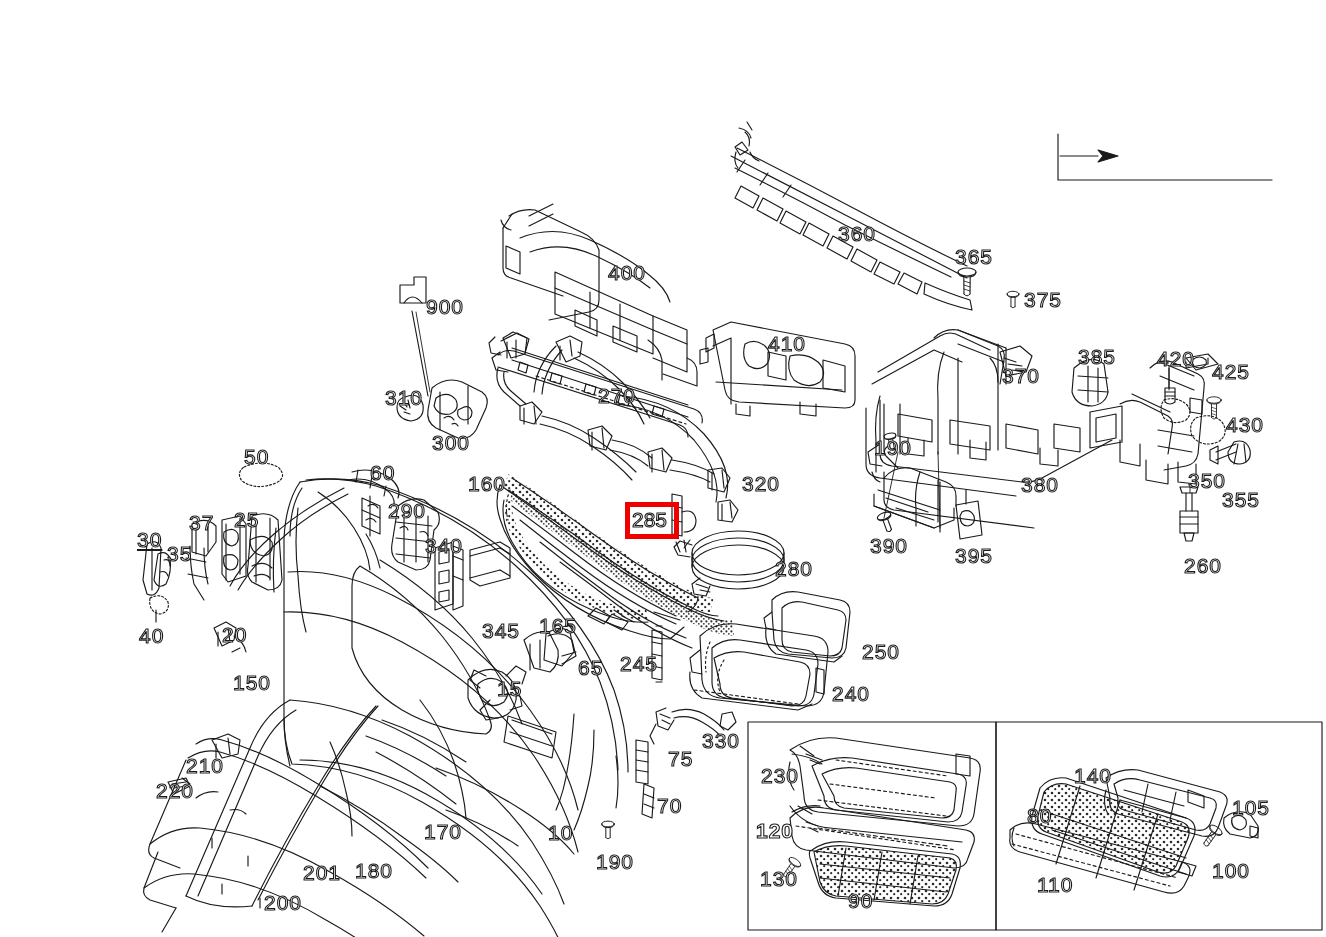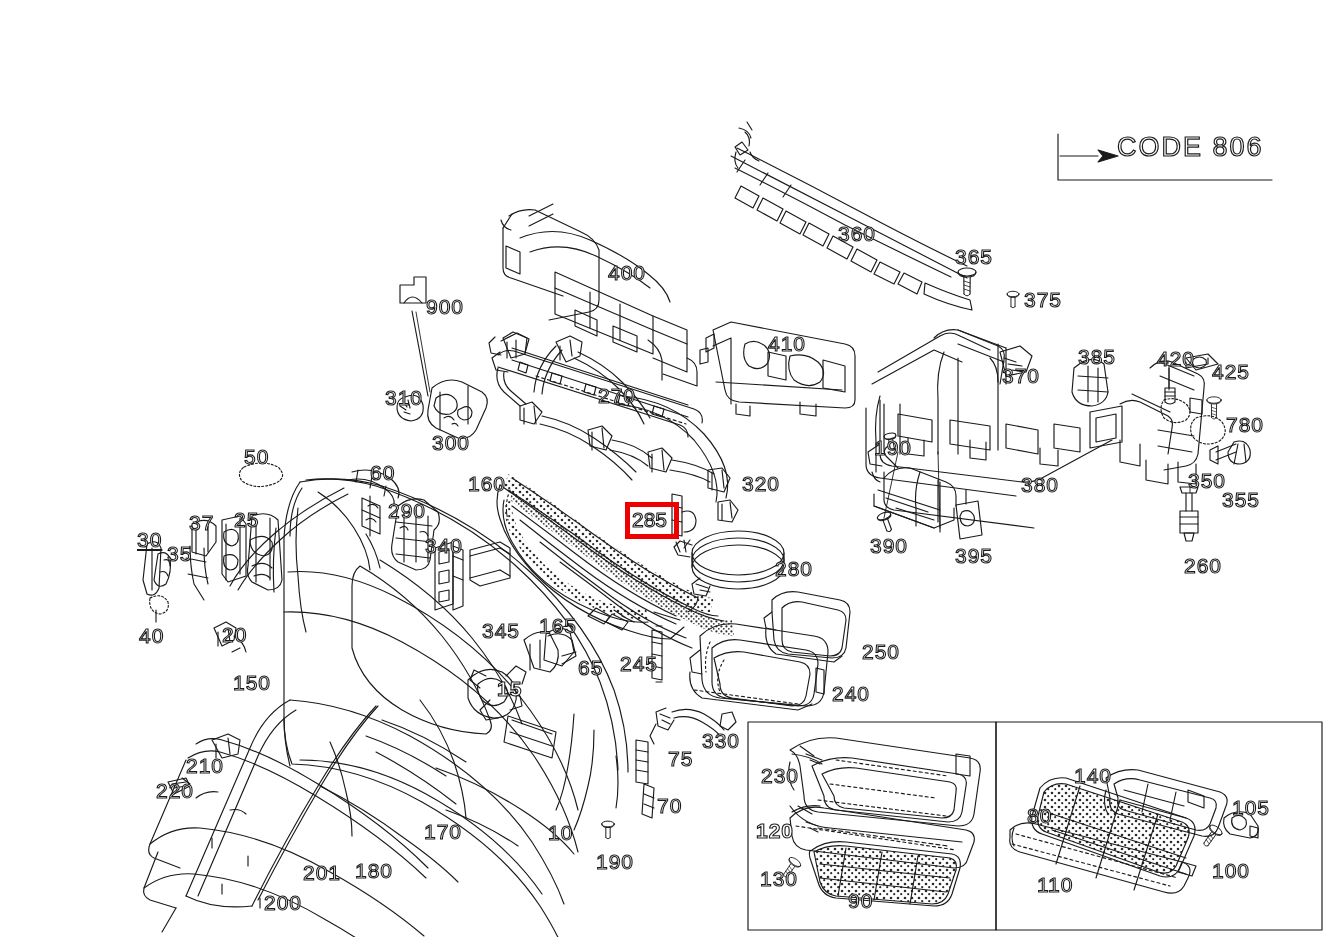--- a/index.html
+++ b/index.html
@@ -533,30 +533,27 @@
       <path d="M546 634 q14 -10 24 -2 l4 20 l-12 14 l-18 -6 Z"></path>
 
       <path d="M416 312 L430 392" stroke-width="0.9"></path>
       <path d="M898 452 L884 518" stroke-width="0.9"></path>
       <path d="M938 452 L940 528" stroke-width="0.9"></path>
       <path d="M1169 366 L1169 390" stroke-width="0.9"></path>
       <path d="M1190 493 L1190 486" stroke-width="0.9"></path>
     </g>
   </svg>
 
-  <div id="codebox">
-    <span class="code-text">CODE 806</span>
-  </div>
 
   <div id="hl" style="left: 625px; top: 502px; width: 54px; height: 37px; border-color: rgb(239, 0, 0);"></div>
   <div id="hl-num" style="left: 632px; top: 508px;">285</div>
 
   <div id="callout-layer">
       <div class="lbl" style="left: 548px; top: 822px;">10</div>
-      <div class="lbl" style="left: 497px; top: 678px; font-weight: bold;">15</div>
+      <div class="lbl" style="left: 497px; top: 678px;">15</div>
       <div class="lbl" style="left: 222px; top: 624px;">20</div>
       <div class="lbl" style="left: 234px; top: 509px;">25</div>
       <div class="lbl" style="left: 137px; top: 529px; text-decoration: underline;">30</div>
       <div class="lbl" style="left: 167px; top: 543px;">35</div>
       <div class="lbl" style="left: 189px; top: 512px;">37</div>
       <div class="lbl" style="left: 139px; top: 625px;">40</div>
       <div class="lbl" style="left: 244px; top: 446px;">50</div>
       <div class="lbl" style="left: 370px; top: 462px;">60</div>
       <div class="lbl" style="left: 578px; top: 657px;">65</div>
       <div class="lbl" style="left: 657px; top: 795px;">70</div>
@@ -601,17 +598,17 @@
       <div class="lbl" style="left: 1002px; top: 365px;">370</div>
       <div class="lbl" style="left: 1024px; top: 289px;">375</div>
       <div class="lbl" style="left: 1021px; top: 474px;">380</div>
       <div class="lbl" style="left: 1078px; top: 346px;">385</div>
       <div class="lbl" style="left: 870px; top: 535px;">390</div>
       <div class="lbl" style="left: 955px; top: 545px;">395</div>
       <div class="lbl" style="left: 608px; top: 262px;">400</div>
       <div class="lbl" style="left: 768px; top: 333px;">410</div>
       <div class="lbl" style="left: 1157px; top: 348px;">420</div>
       <div class="lbl" style="left: 1212px; top: 361px;">425</div>
-      <div class="lbl" style="left: 1226px; top: 414px;">780</div>
+      <div class="lbl" style="left: 1226px; top: 414px;">430</div>
       <div class="lbl" style="left: 426px; top: 296px;">900</div>
     </div>
 
 </div>
 
 </body></html>

